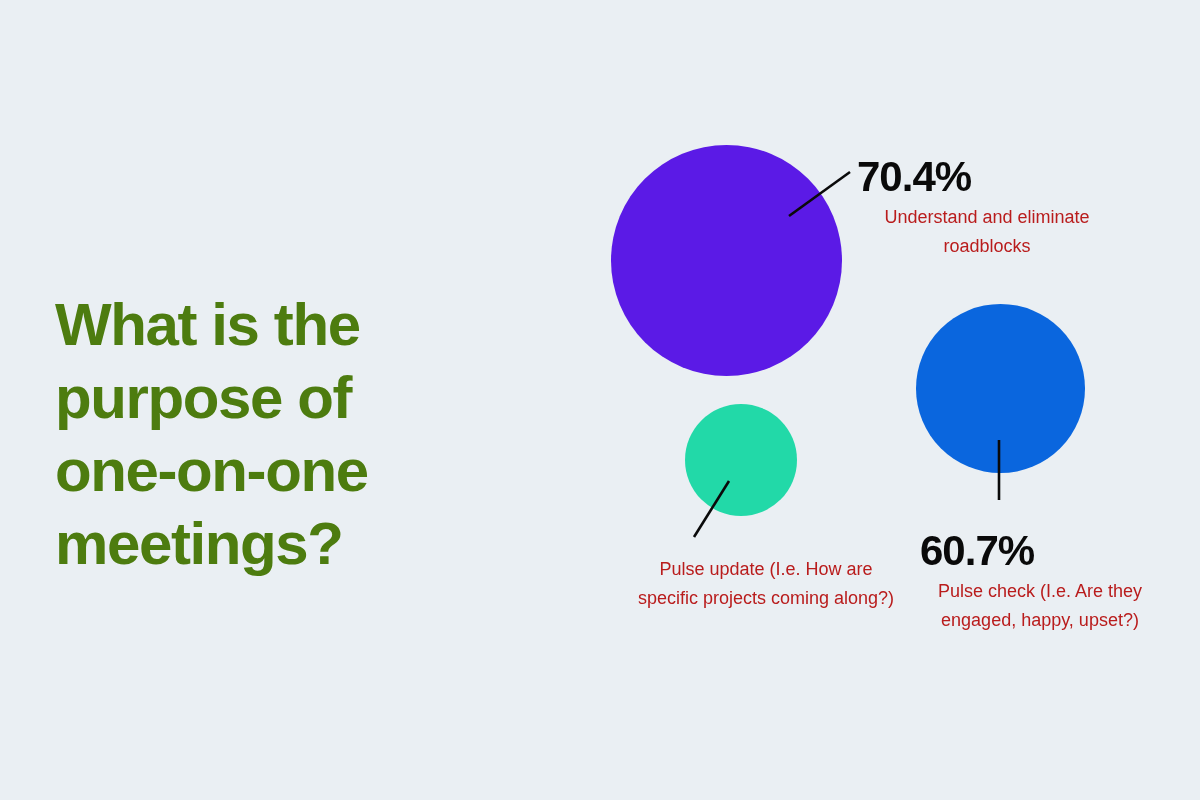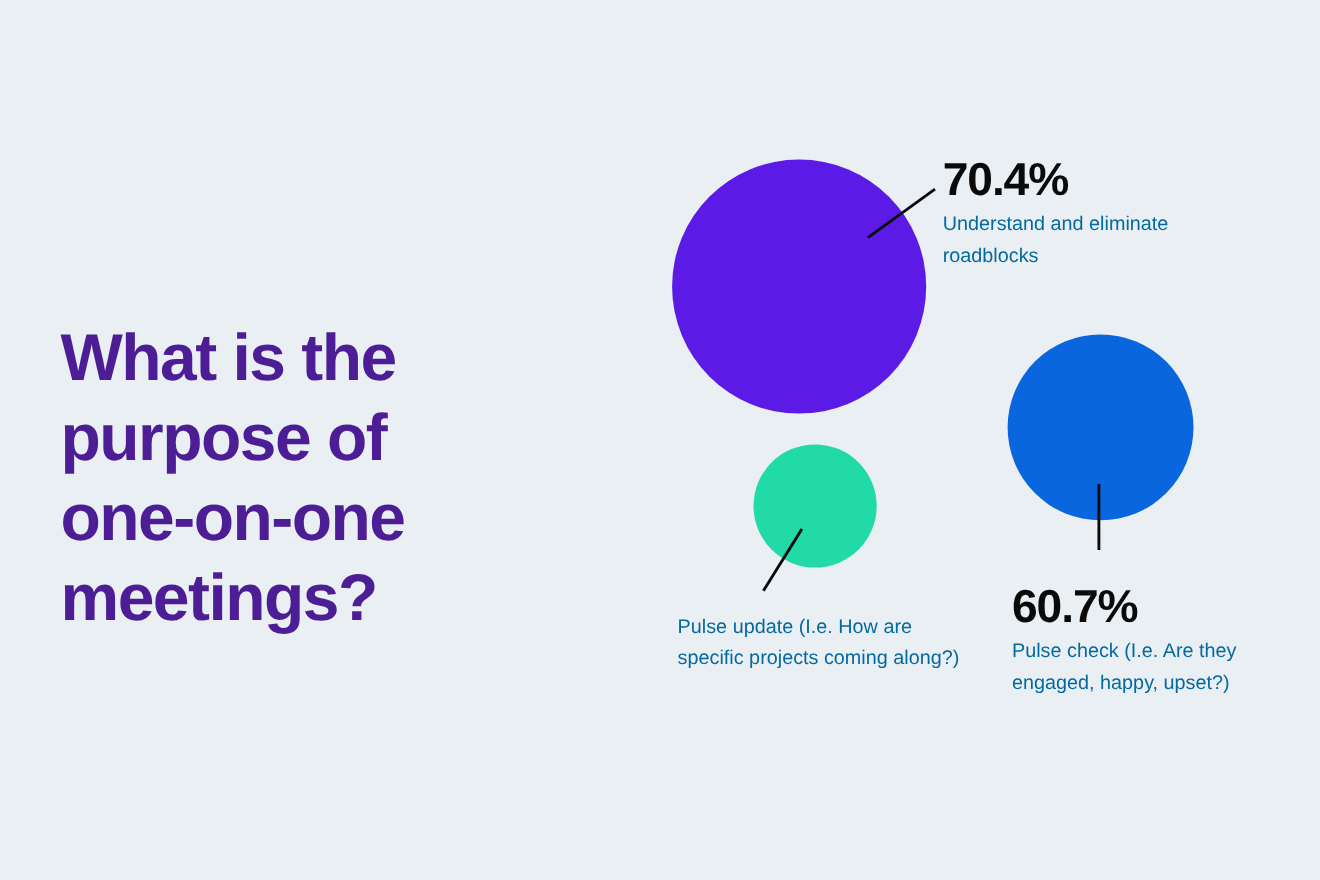--- a/index.html
+++ b/index.html
@@ -23,21 +23,21 @@
   
   #headline {
     position: absolute;
     left: 55px;
     top: 248px;
     width: 420px;
     font-size: 60px;
     line-height: 73px;
     font-weight: 700;
     letter-spacing: -1.4px;
-    color: #4c1d95;
+    color: #4d7c0f;
   }
   #headline .hl-line {
     display: block;
     white-space: nowrap;
   }
 
   
   #bubble-chart {
     position: absolute;
     left: 0;
@@ -90,26 +90,27 @@
     font-weight: 700;
     line-height: 46px;
     letter-spacing: -1px;
     color: #0a0a0a;
     white-space: nowrap;
   }
   .callout-desc {
     font-size: 18px;
     font-weight: 500;
     line-height: 29px;
-    color: #0369a1;
+    color: #b91c1c;
     margin-top: 3px;
+    text-align: center;
   }
   #callout-roadblocks {
     left: 857px;
-    top: 140px;
+    top: 154px;
     width: 260px;
   }
   #callout-status {
     left: 616px;
     top: 552px;
     width: 300px;
   }
   #callout-pulse {
     left: 920px;
     top: 528px;

